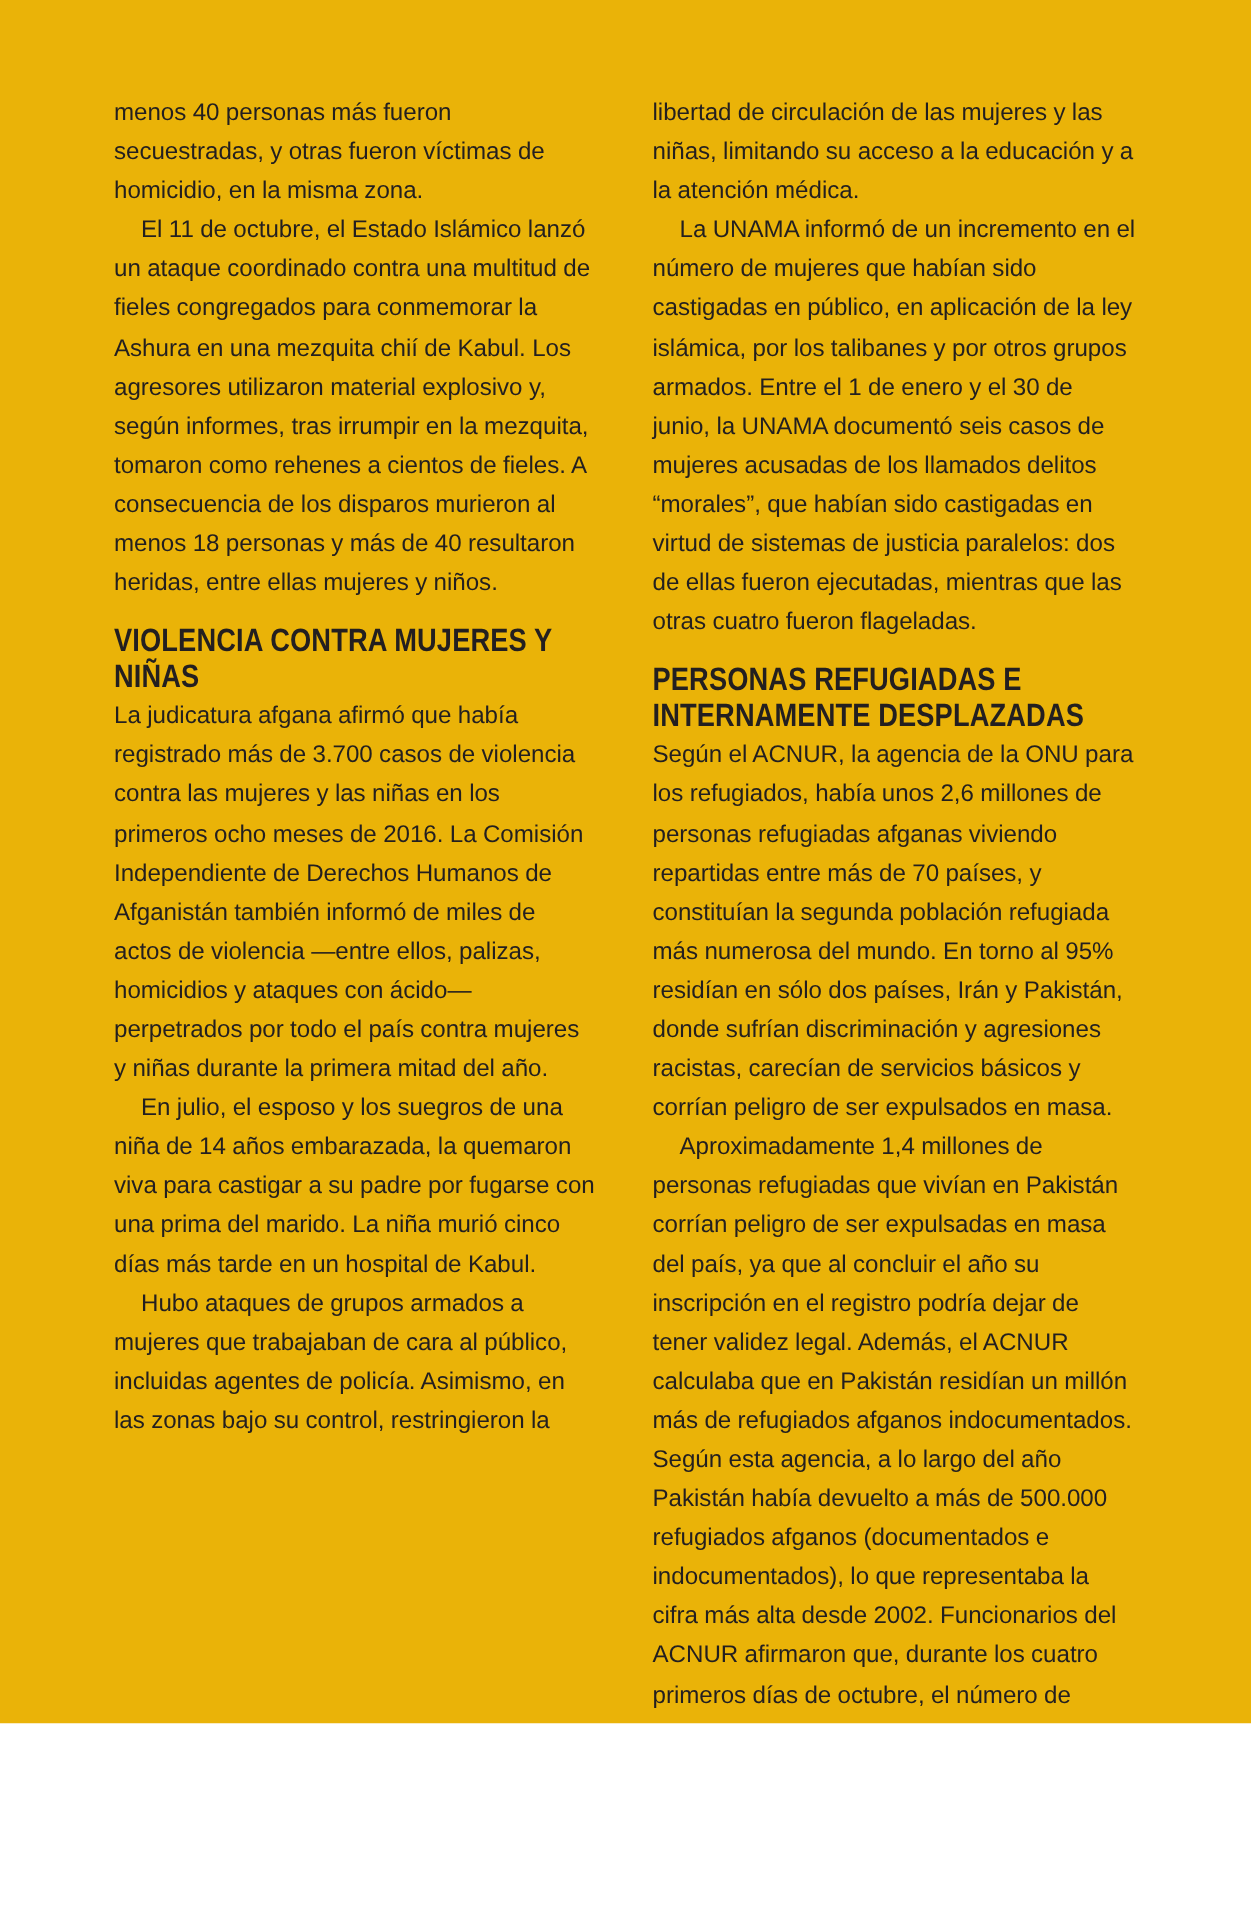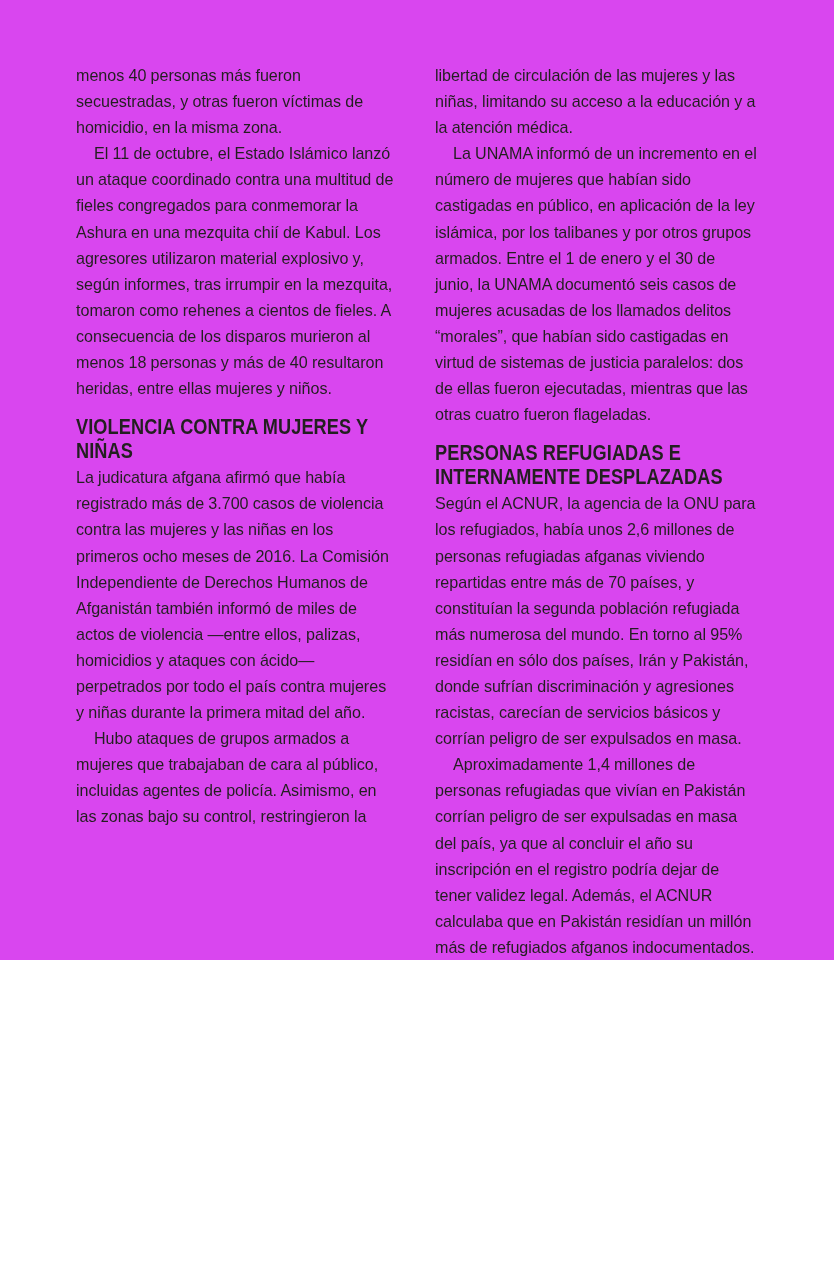--- a/index.html
+++ b/index.html
@@ -8,22 +8,22 @@
     padding: 0;
     background: #ffffff;
   }
   body {
     font-family: "Liberation Sans", sans-serif;
     color: #231f20;
   }
   .page {
     position: relative;
     width: 834px;
-    height: 960px;
-    background: #d946ef;
+    height: 1149px;
+    background: #eab308;
     overflow: hidden;
     box-sizing: border-box;
   }
   .columns {
     position: absolute;
     left: 76px;
     top: 62px;
     width: 682px;
     height: 1105px;
     display: flex;
@@ -91,20 +91,21 @@
 
   <div class="columns">
 
     <div class="col">
       <p class="body-text">menos 40 personas más fueron secuestradas, y otras fueron víctimas de homicidio, en la misma zona.</p>
       <p class="body-text indent">El 11 de octubre, el Estado Islámico lanzó un ataque coordinado contra una multitud de fieles congregados para conmemorar la Ashura en una mezquita chií de Kabul. Los agresores utilizaron material explosivo y, según informes, tras irrumpir en la mezquita, tomaron como rehenes a cientos de fieles. A consecuencia de los disparos murieron al menos 18 personas y más de 40 resultaron heridas, entre ellas mujeres y niños.</p>
 
       <h2 class="section-heading">VIOLENCIA CONTRA MUJERES Y NIÑAS</h2>
 
       <p class="body-text">La judicatura afgana afirmó que había registrado más de 3.700 casos de violencia contra las mujeres y las niñas en los primeros ocho meses de 2016. La Comisión Independiente de Derechos Humanos de Afganistán también informó de miles de actos de violencia —entre ellos, palizas, homicidios y ataques con ácido— perpetrados por todo el país contra mujeres y niñas durante la primera mitad del año.</p>
+      <p class="body-text indent">En julio, el esposo y los suegros de una niña de 14 años embarazada, la quemaron viva para castigar a su padre por fugarse con una prima del marido. La niña murió cinco días más tarde en un hospital de Kabul.</p>
       <p class="body-text indent">Hubo ataques de grupos armados a mujeres que trabajaban de cara al público, incluidas agentes de policía. Asimismo, en las zonas bajo su control, restringieron la</p>
     </div>
 
     <div class="col">
       <p class="body-text">libertad de circulación de las mujeres y las niñas, limitando su acceso a la educación y a la atención médica.</p>
       <p class="body-text indent">La UNAMA informó de un incremento en el número de mujeres que habían sido castigadas en público, en aplicación de la ley islámica, por los talibanes y por otros grupos armados. Entre el 1 de enero y el 30 de junio, la UNAMA documentó seis casos de mujeres acusadas de los llamados delitos “morales”, que habían sido castigadas en virtud de sistemas de justicia paralelos: dos de ellas fueron ejecutadas, mientras que las otras cuatro fueron flageladas.</p>
 
       <h2 class="section-heading">PERSONAS REFUGIADAS E INTERNAMENTE DESPLAZADAS</h2>
 
       <p class="body-text">Según el ACNUR, la agencia de la ONU para los refugiados, había unos 2,6 millones de personas refugiadas afganas viviendo repartidas entre más de 70 países, y constituían la segunda población refugiada más numerosa del mundo. En torno al 95% residían en sólo dos países, Irán y Pakistán, donde sufrían discriminación y agresiones racistas, carecían de servicios básicos y corrían peligro de ser expulsados en masa.</p>

